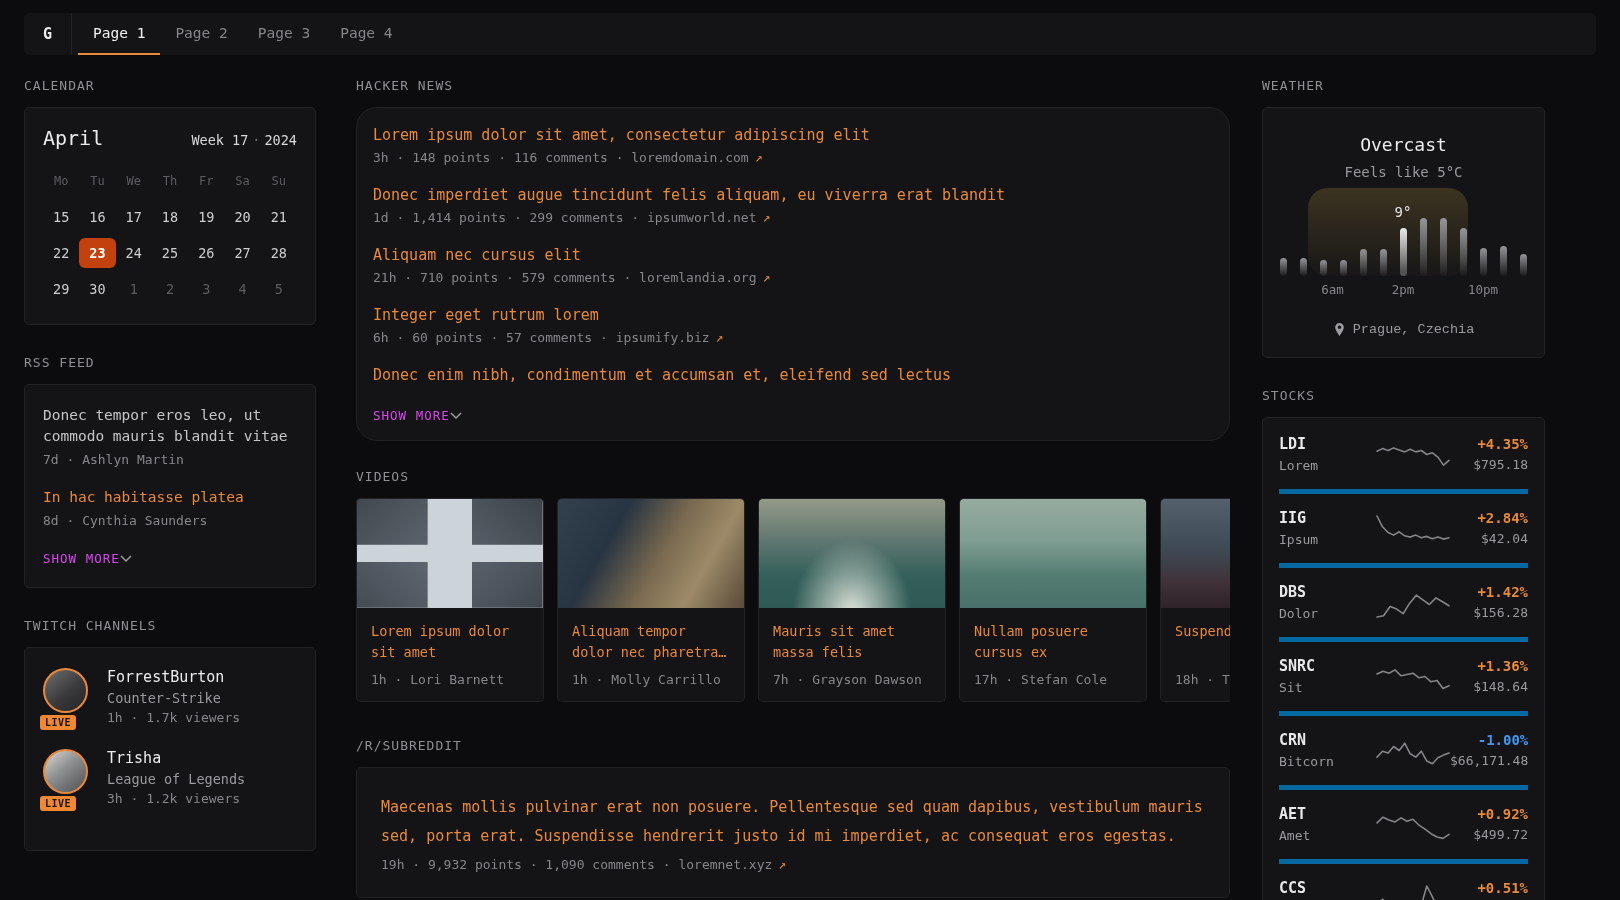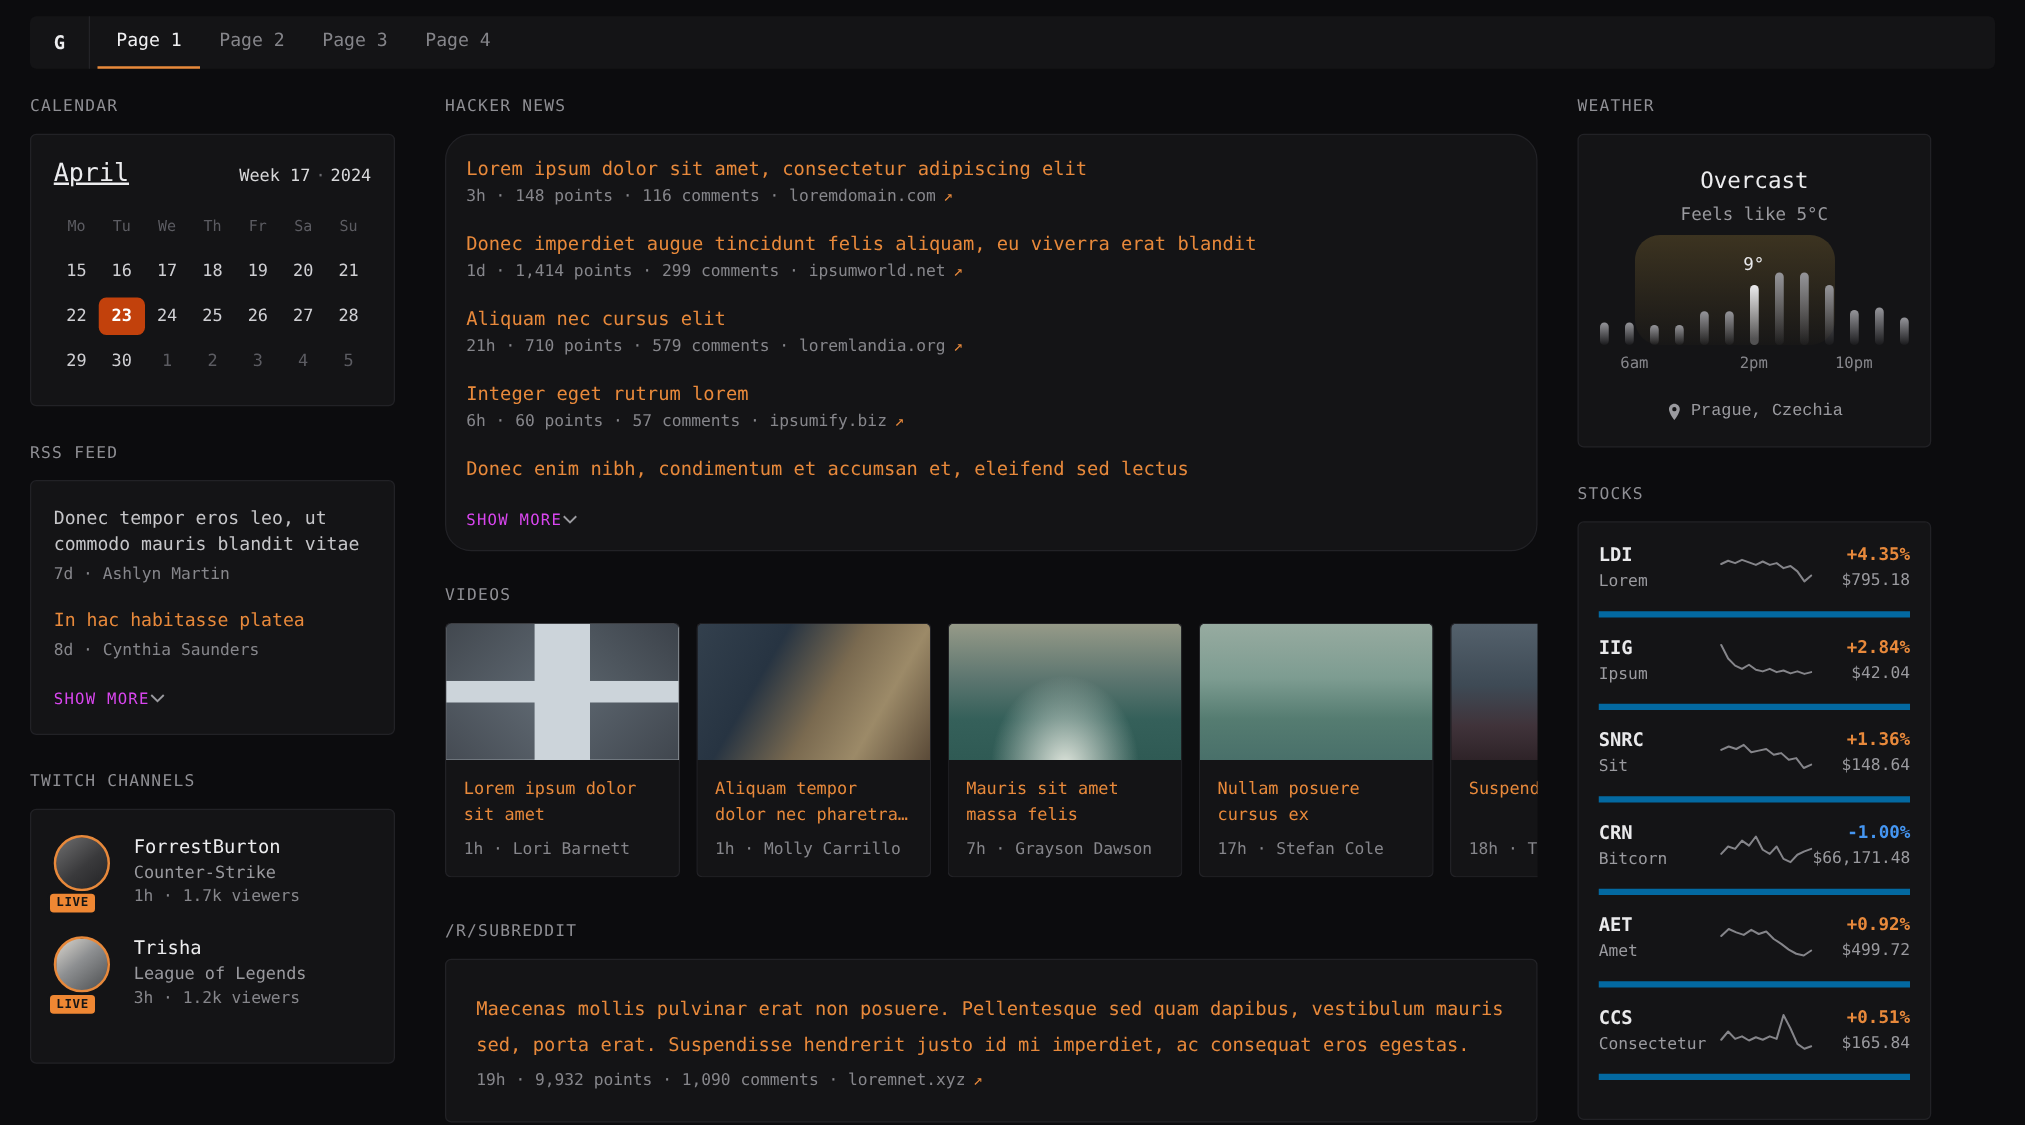--- a/index.html
+++ b/index.html
@@ -33,21 +33,21 @@
   .widget { margin-bottom:30px; }
   .w-header {
     font-size:13px; letter-spacing:1px; color:#8f8f94; margin-bottom:14px;
   }
   .card {
     background:#141416; border:1px solid #222226; border-radius:5px;
   }
   
   .cal-card { padding:18px 18px 20px; }
   .cal-top { display:flex; justify-content:space-between; align-items:baseline; }
-  .cal-month { font-size:20px; color:#ececee;text-decoration:underline; }
+  .cal-month { font-size:20px; color:#ececee; }
   .cal-week { font-size:13.5px; color:#d8d8da; }
   .cal-week .sep { color:#6a6a6f; padding:0 4px; }
   .cal-grid { display:grid; grid-template-columns:repeat(7,1fr); row-gap:6px; margin-top:20px; text-align:center; }
   .cal-dow { font-size:12px; color:#5c5c62; height:22px; line-height:22px; }
   .cal-day { font-size:13.5px; color:#cfcfd3; height:30px; line-height:30px; border-radius:6px; }
   .cal-day.dim { color:#5c5c62; }
   .cal-day.selected { background:#c2410c; color:#ffffff; font-weight:bold; }
   
   .feed-card { padding:20px 18px; }
   .feed-item { margin-bottom:20px; }
@@ -365,21 +365,21 @@
           <div class="wbar" style="left: 87px; height: 27px; top: 47px;"></div>
           <div class="wbar" style="left: 107px; height: 27px; top: 47px;"></div>
           <div class="wbar current" style="left: 127px; height: 48px; top: 26px;"></div>
           <div class="wbar" style="left: 147px; height: 58px; top: 16px;"></div>
           <div class="wbar" style="left: 167px; height: 58px; top: 16px;"></div>
           <div class="wbar" style="left: 187px; height: 48px; top: 26px;"></div>
           <div class="wbar" style="left: 207px; height: 28px; top: 46px;"></div>
           <div class="wbar" style="left: 227px; height: 30px; top: 44px;"></div>
           <div class="wbar" style="left: 247px; height: 22px; top: 52px;"></div>
           <div class="wtemp" style="left: 130.5px; top: 2px;">9°</div>
-          <div class="whour" style="left: 35px;">6am</div>
+          <div class="whour" style="left: 60px;">6am</div>
           <div class="whour" style="left: 130.5px;">2pm</div>
           <div class="whour" style="left: 210.5px;">10pm</div>
         </div>
       <div class="w-loc">
         <svg width="13" height="15" viewBox="0 0 24 26">
             <path d="M12 1C7.6 1 4 4.6 4 9c0 5.8 8 16 8 16s8-10.2 8-16c0-4.4-3.6-8-8-8zm0 11.2A3.2 3.2 0 1 1 12 5.8a3.2 3.2 0 0 1 0 6.4z" fill="#9a9a9f"></path>
           </svg>
         <span>Prague, Czechia</span>
       </div>
     </div>
@@ -411,20 +411,33 @@
             </div>
             <svg class="stock-spark spark" viewBox="0 0 72 40">
               <polyline points="0.0,8.0 5.5,18.8 11.1,24.5 16.6,27.1 22.2,23.8 27.7,27.8 33.2,29.1 38.8,27.1 44.3,29.7 49.8,28.4 55.4,30.7 60.9,29.1 66.5,31.1 72.0,29.7"></polyline>
             </svg>
             <div class="stock-right">
               <div class="stock-change up">+2.84%</div>
               <div class="stock-price">$42.04</div>
             </div>
           </div>
 
+          <div class="stock-row">
+            <div class="stock-id">
+              <div class="stock-ticker">DBS</div>
+              <div class="stock-name">Dolor</div>
+            </div>
+            <svg class="stock-spark spark" viewBox="0 0 72 40">
+              <polyline points="0.0,35.0 6.5,33.7 13.1,24.5 19.6,27.1 26.2,31.7 32.7,21.2 39.3,13.2 45.8,17.9 52.4,22.5 58.9,15.9 65.5,19.8 72.0,23.8"></polyline>
+            </svg>
+            <div class="stock-right">
+              <div class="stock-change up">+1.42%</div>
+              <div class="stock-price">$156.28</div>
+            </div>
+          </div>
 
           <div class="stock-row">
             <div class="stock-id">
               <div class="stock-ticker">SNRC</div>
               <div class="stock-name">Sit</div>
             </div>
             <svg class="stock-spark spark" viewBox="0 0 72 40">
               <polyline points="0.0,17.9 6.0,15.2 12.0,17.2 18.0,13.9 24.0,19.8 30.0,18.5 36.0,17.2 42.0,21.8 48.0,20.5 54.0,25.8 60.0,24.5 66.0,32.4 72.0,29.7"></polyline>
             </svg>
             <div class="stock-right">

